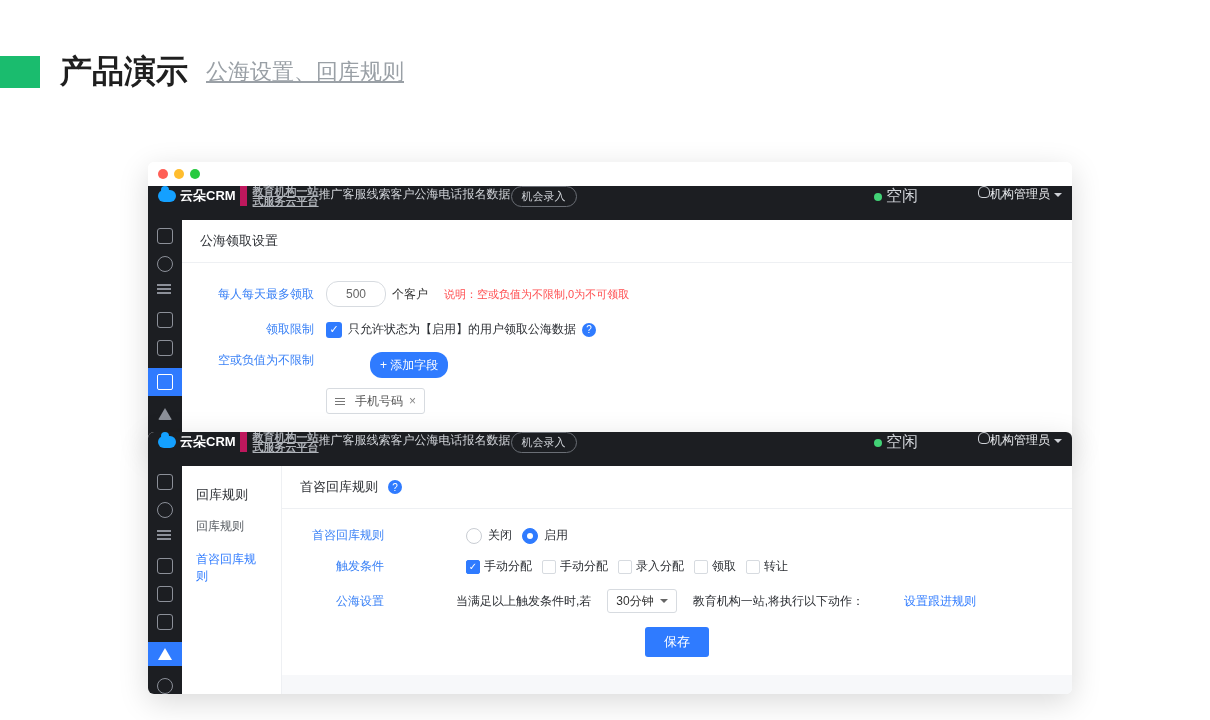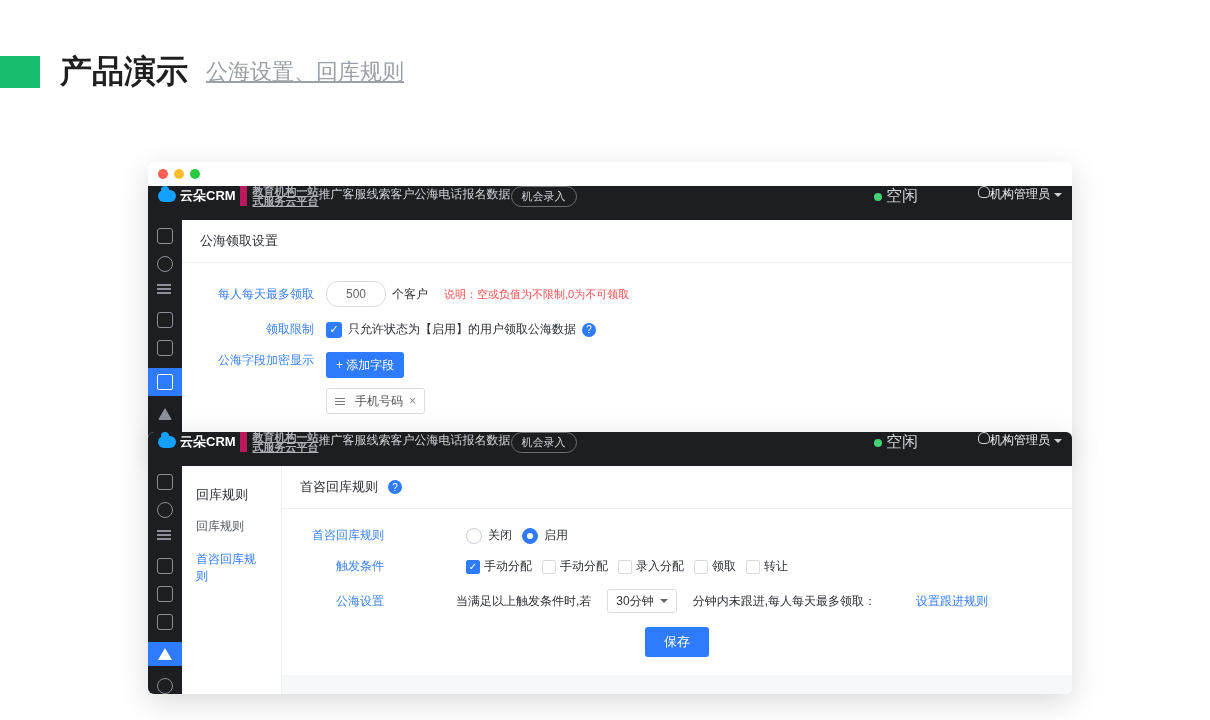--- a/index.html
+++ b/index.html
@@ -86,21 +86,21 @@
 
   .panel{background:#fff;margin:0;padding:18px 24px;}
   .form-row{display:flex;align-items:center;font-size:12px;color:#2c2f34;margin-bottom:14px;}
   .form-label{width:120px;text-align:right;padding-right:12px;color:#3b82f6;}
   .inp{border:1px solid #d7dbe0;border-radius:12px;height:26px;padding:0 8px;font-size:12px;color:#666;background:#fff;width:60px;text-align:center;}
   .inp.time{width:68px;color:#b8bcc2;}
   .txt{color:#333;margin:0 6px;}
   .note{color:#ff4d4f;font-size:11px;margin-left:10px;}
   .note b{color:#ff4d4f;font-weight:400;}
   .chk{width:16px;height:16px;border-radius:3px;background:#2f7bff;color:#fff;display:flex;align-items:center;justify-content:center;font-size:11px;margin-right:6px;}
-  .btn-primary{background:#2f7bff;color:#fff;border:none;border-radius:3px;height:26px;padding:0 10px;font-size:12px;cursor:pointer;}
+  .btn-primary{background:#2f7bff;color:#fff;border:none;border-radius:12px;height:26px;padding:0 10px;font-size:12px;cursor:pointer;margin-left:44px;}
   .btn-primary.plus:before{content:"+ ";}
   .tag{border:1px solid #d7dbe0;border-radius:3px;height:26px;display:inline-flex;align-items:center;padding:0 8px;font-size:12px;color:#555;gap:6px;}
   .tag .x{color:#888;cursor:pointer;}
   .bars-ic{display:inline-flex;flex-direction:column;gap:1.5px;margin-right:4px;}
   .bars-ic span{width:10px;height:1.5px;background:#777;display:block;}
 
   
   .radio{width:16px;height:16px;border-radius:50%;border:1.5px solid #c9cdd3;margin:0 6px 0 10px;display:inline-flex;align-items:center;justify-content:center;}
   .radio.on{border-color:#2f7bff;background:#2f7bff;}
   .radio.on:after{content:"";width:6px;height:6px;border-radius:50%;background:#fff;}
@@ -201,21 +201,21 @@
           <span class="txt">个客户</span>
           <span class="note"><span>说明：</span><b>空或负值为不限制,0为不可领取</b></span>
         </div>
         <div class="form-row">
           <div class="form-label">领取限制</div>
           <span class="chk">✓</span>
           <span>只允许状态为【启用】的用户领取公海数据</span>
           <span class="help-circ" style="margin-left:6px">?</span>
         </div>
         <div class="form-row" style="align-items:flex-start">
-          <div class="form-label">公海字段加密显示</div>
+          <div class="form-label">空或负值为不限制</div>
           <div>
             <button class="btn-primary plus">添加字段</button>
             <div style="margin-top:10px">
               <span class="tag">
                 <span class="bars-ic">
                     <span></span>
                     <span></span>
                     <span></span>
                   </span>
                 <span>手机号码</span>
@@ -327,21 +327,21 @@
         <div class="form-row" style="align-items:flex-start">
           <div class="form-label" style="width:90px;padding-top:4px">公海设置</div>
           <div style="width:60px"></div>
           <div>
             <div style="display:flex;align-items:center;">
               <span>当满足以上触发条件时,若</span>
               <span class="sel" style="margin:0 16px">
                   <span>30分钟</span>
                   <span class="caret"></span>
                 </span>
-              <span>分钟内未跟进,每人每天最多领取：</span>
+              <span>教育机构一站,将执行以下动作：</span>
               <span class="link">设置跟进规则</span>
             </div>
           </div>
         </div>
         <button class="save-btn">保存</button>
       </div>
     </div>
   </div>
 </div>
 

